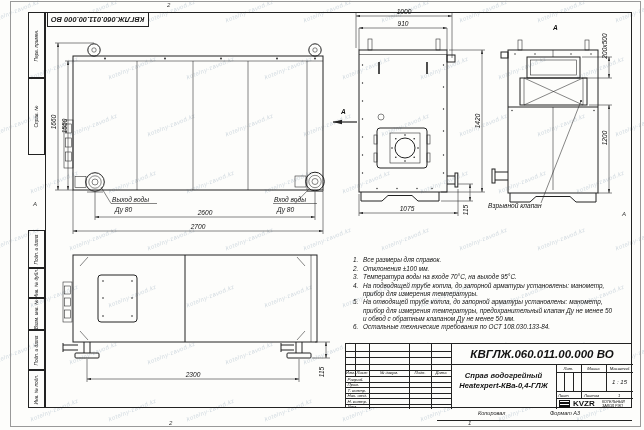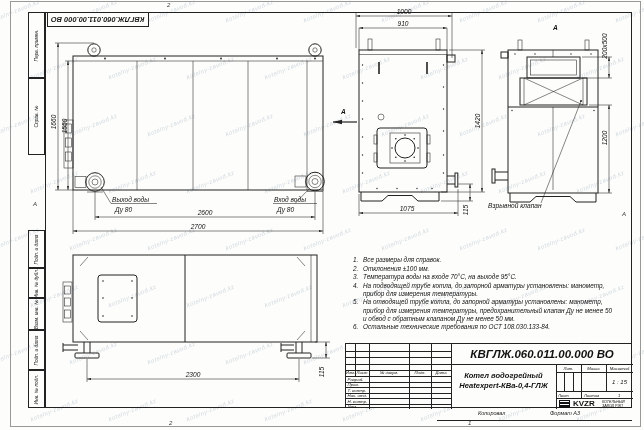--- a/index.html
+++ b/index.html
@@ -482,21 +482,21 @@
     <div class="h" style="left:210px;top:28px;width:77px;height:.8px"></div>
     <div class="h" style="left:210px;top:47px;width:77px;height:.8px"></div>
     <div class="h" style="left:210px;top:54px;width:77px;height:.8px"></div>
     <div class="v" style="left:218.3px;top:28px;width:.6px;height:19px"></div>
     <div class="v" style="left:226.6px;top:28px;width:.6px;height:19px"></div>
     <div class="v" style="left:235px;top:20px;width:.8px;height:34px"></div>
     <div class="v" style="left:260px;top:20px;width:.8px;height:27px"></div>
 
     <div class="txt ctr docnum">КВГЛЖ.060.011.00.000 ВО</div>
     <div class="txt ctr pname">
-      <div>Котел водогрейный</div>
+      <div>Справ водогрейный</div>
       <div>Heatexpert-КВа-0,4-ГЛЖ</div>
     </div>
     <div class="txt ctr hdr" style="left:0;top:25.5px;width:9px;height:6.5px">Изм.</div>
     <div class="txt ctr hdr" style="left:9px;top:25.5px;width:14px;height:6.5px">Лист</div>
     <div class="txt ctr hdr" style="left:23px;top:25.5px;width:40px;height:6.5px">№ докум.</div>
     <div class="txt ctr hdr" style="left:63px;top:25.5px;width:22px;height:6.5px">Подп.</div>
     <div class="txt ctr hdr" style="left:85px;top:25.5px;width:20px;height:6.5px">Дата</div>
     <div class="txt rowlab" style="left:0;top:32.5px">Разраб.</div>
     <div class="txt rowlab" style="left:0;top:38px">Пров.</div>
     <div class="txt rowlab" style="left:0;top:43.5px">Т. контр.</div>

